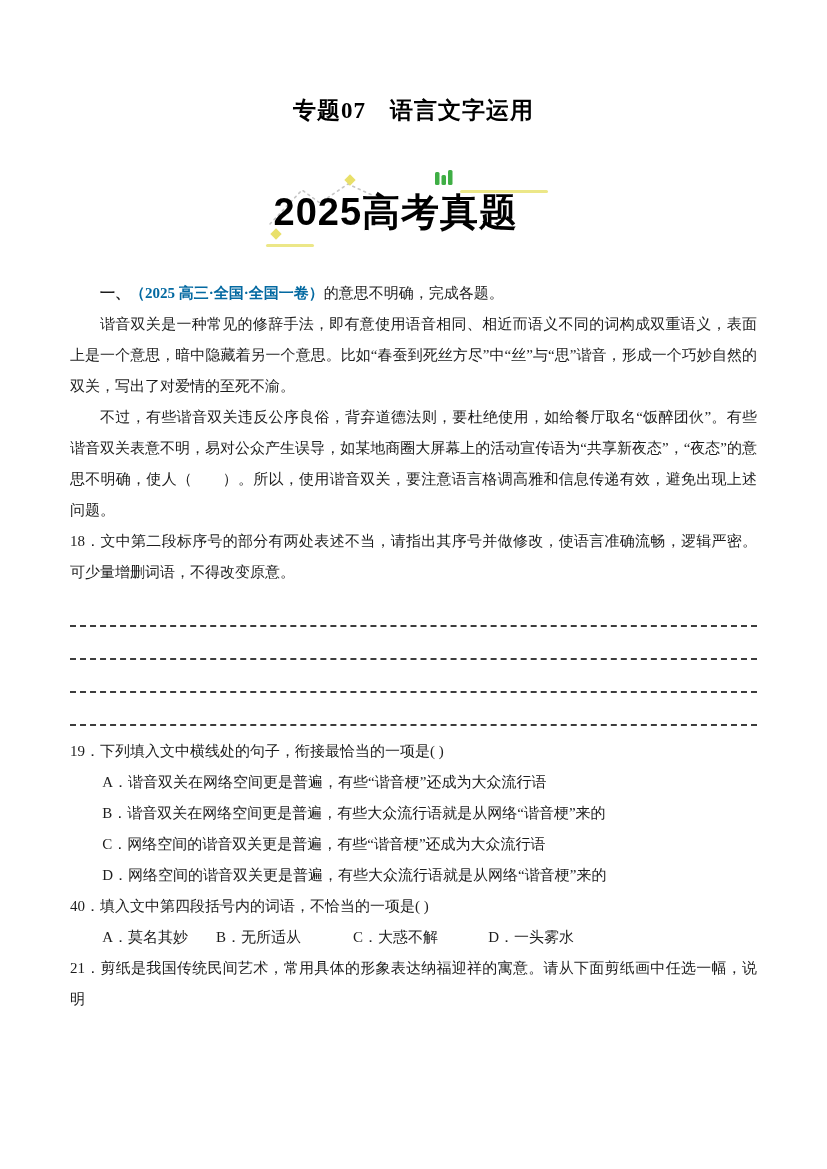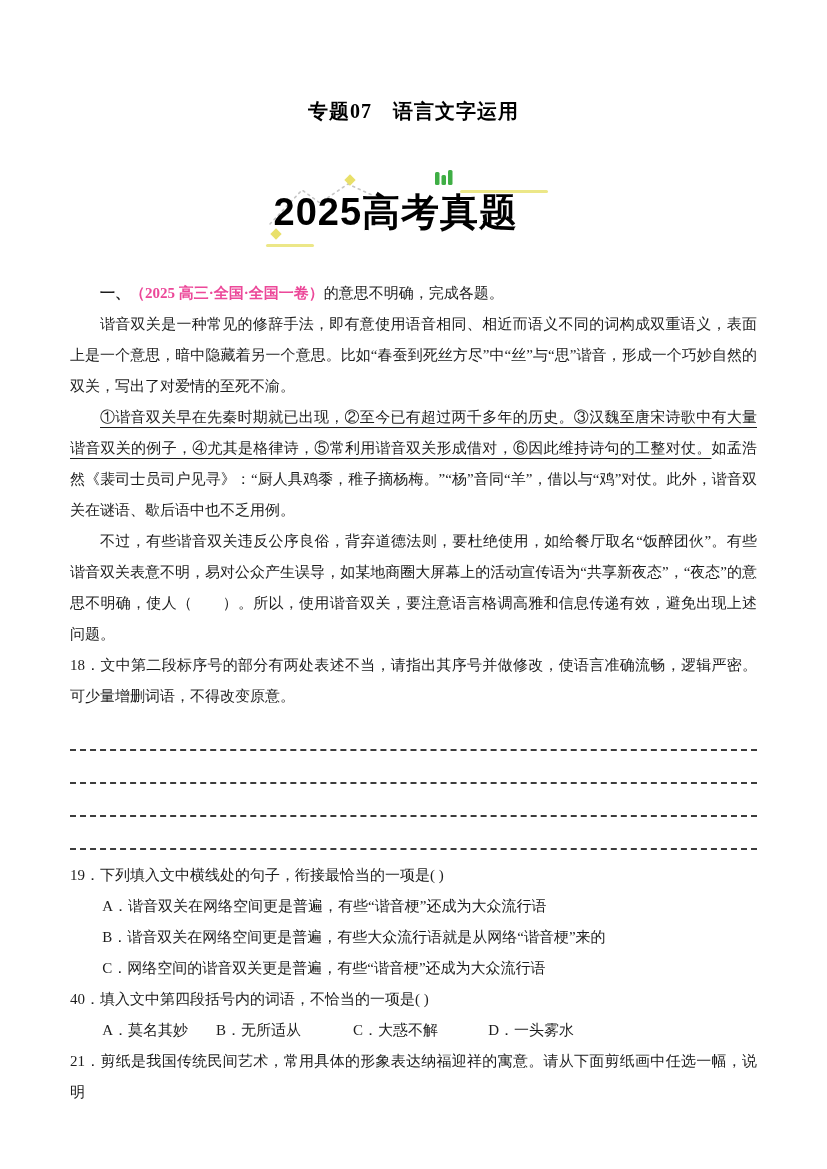--- a/index.html
+++ b/index.html
@@ -10,21 +10,21 @@
     padding:96px 70px 0 70px;
     background:#ffffff;
     font-family:"Liberation Serif","DejaVu Serif",serif;
     color:#1c1c1c;
     font-size:15px;
     line-height:31px;
     overflow:hidden;
   }
   .doc-title{
     text-align:center;
-    font-size:20px;
+    font-size:23px;
     font-weight:bold;
     line-height:30px;
     letter-spacing:1px;
     color:#000;
     margin:0 0 8px 0;
   }
   
   .banner{
     position:relative;
     width:300px;height:96px;
@@ -43,21 +43,21 @@
   .bars{position:absolute;left:170px;top:4px;}
   .yline-right{position:absolute;left:196px;top:26px;width:88px;height:3px;background:#ece788;border-radius:2px;}
   .yline-bottom{position:absolute;left:2px;top:80px;width:48px;height:3px;background:#ece788;border-radius:2px;}
   .diamond{position:absolute;width:8px;height:8px;background:#e9e06a;transform:rotate(45deg);}
   .d1{left:82px;top:12px;}
   .d2{left:8px;top:66px;}
   
   .para{margin:0;text-indent:2em;text-align:justify;}
   .intro{margin:6px 0 0 0;text-indent:2em;}
   .intro .num{font-weight:bold;}
-  .intro .src{font-weight:bold;color:#ec4899;}
+  .intro .src{font-weight:bold;color:#0369a1;}
   .u{
     text-decoration:underline;
     text-underline-offset:5px;
     text-decoration-thickness:1px;
   }
   
   .question{margin:0;text-align:justify;}
   .answer-lines{margin:6px 0 10px 0;}
   .answer-line{height:31px;border-bottom:2px dashed #3d3d3d;}
   .option{padding-left:2.15em;}
@@ -86,38 +86,38 @@
     </svg>
     <span class="yline-right"></span>
     <span class="yline-bottom"></span>
     <div class="banner-text">2025高考真题</div>
   </div>
 
   <p class="intro"><span class="num">一、</span><span class="src">（2025 高三·全国·全国一卷）</span><span>的意思不明确，完成各题。</span></p>
 
   <p class="para">谐音双关是一种常见的修辞手法，即有意使用语音相同、相近而语义不同的词构成双重语义，表面上是一个意思，暗中隐藏着另一个意思。比如“春蚕到死丝方尽”中“丝”与“思”谐音，形成一个巧妙自然的双关，写出了对爱情的至死不渝。</p>
 
-  <p class="para"><span class="u">①谐音双关早在先秦时期就已出现，②至今已有超过两千多年的历史。③汉魏至唐宋诗歌中有大量谐音双关的例子，④尤其是格律诗，⑤常利用谐音双关形成借对，⑥因此维持诗句的工整对仗。</span><span>如孟浩然《裴司士员司户见寻》：“厨人具鸡黍，稚子摘杨梅。”“杨”音同“羊”，借以与“鸡”对仗。此外，谐音双关在谜语、歇后语中也不乏用例。</span></p>
 
 
   <p class="para">不过，有些谐音双关违反公序良俗，背弃道德法则，要杜绝使用，如给餐厅取名“饭醉团伙”。有些谐音双关表意不明，易对公众产生误导，如某地商圈大屏幕上的活动宣传语为“共享新夜态”，“夜态”的意思不明确，使人（　　）。所以，使用谐音双关，要注意语言格调高雅和信息传递有效，避免出现上述问题。</p>
 
   <p class="question"><span>18．</span><span>文中第二段标序号的部分有两处表述不当，请指出其序号并做修改，使语言准确流畅，逻辑严密。可少量增删词语，不得改变原意。</span></p>
 
   <div class="answer-lines">
     <div class="answer-line"></div>
     <div class="answer-line"></div>
     <div class="answer-line"></div>
     <div class="answer-line"></div>
   </div>
 
   <p class="question"><span>19．</span><span>下列填入文中横线处的句子，衔接最恰当的一项是( )</span></p>
   <div class="option">A．谐音双关在网络空间更是普遍，有些“谐音梗”还成为大众流行语</div>
   <div class="option">B．谐音双关在网络空间更是普遍，有些大众流行语就是从网络“谐音梗”来的</div>
   <div class="option">C．网络空间的谐音双关更是普遍，有些“谐音梗”还成为大众流行语</div>
+  <div class="option">D．网络空间的谐音双关更是普遍，有些大众流行语就是从网络“谐音梗”来的</div>
 
   <p class="question"><span>40．</span><span>填入文中第四段括号内的词语，不恰当的一项是( )</span></p>
   <div class="options-inline">
     <span class="opt-a">A．莫名其妙</span><span class="opt-b">B．无所适从</span><span class="opt-c">C．大惑不解</span><span>D．一头雾水</span>
   </div>
 
   <p class="question"><span>21．</span><span>剪纸是我国传统民间艺术，常用具体的形象表达纳福迎祥的寓意。请从下面剪纸画中任选一幅，说明</span></p>
 
 </div>
 

